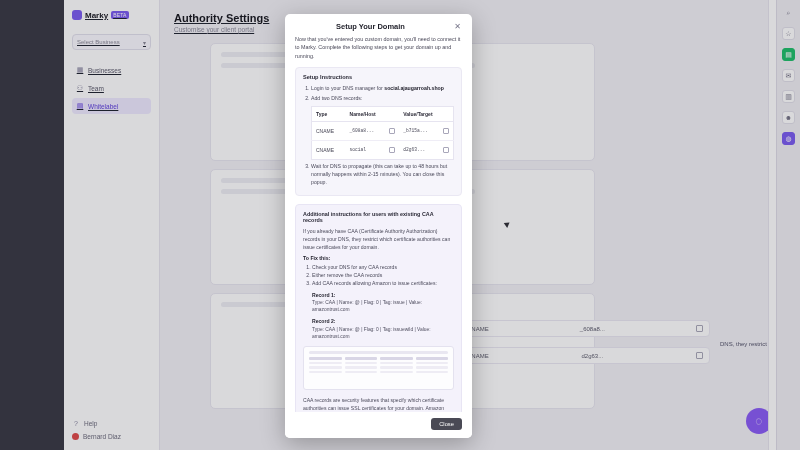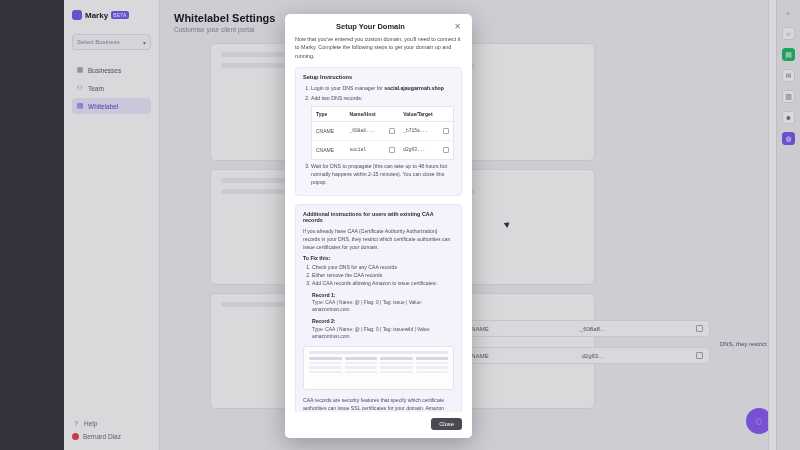--- a/index.html
+++ b/index.html
@@ -28,20 +28,21 @@
     flex: 0 0 64px;
   }
 
   
   .appcol {
     flex: 1;
     display: flex;
     height: 450px;
     background: #f2f1f6;
     position: relative;
+    text-decoration: underline;
   }
 
   
   .sidebar {
     width: 96px;
     background: #ffffff;
     border-right: 1px solid #e7e5ef;
     padding: 10px 8px;
     display: flex;
     flex-direction: column;
@@ -444,21 +445,21 @@
           <span>Help</span>
         </div>
         <div class="user-row">
           <span class="user-dot"></span>
           <span>Bernard Diaz</span>
         </div>
       </div>
     </div>
 
     <div class="content">
-      <div class="page-title">Whitelabel Settings</div>
+      <div class="page-title">Authority Settings</div>
       <div class="page-sub">Customise your client portal</div>
 
       <div class="cards">
         <div class="card tall">
           <div class="card-line w40"></div>
           <div class="card-line w70"></div>
         </div>
         <div class="card mid">
           <div class="card-line w40"></div>
           <div class="card-line w70"></div>

